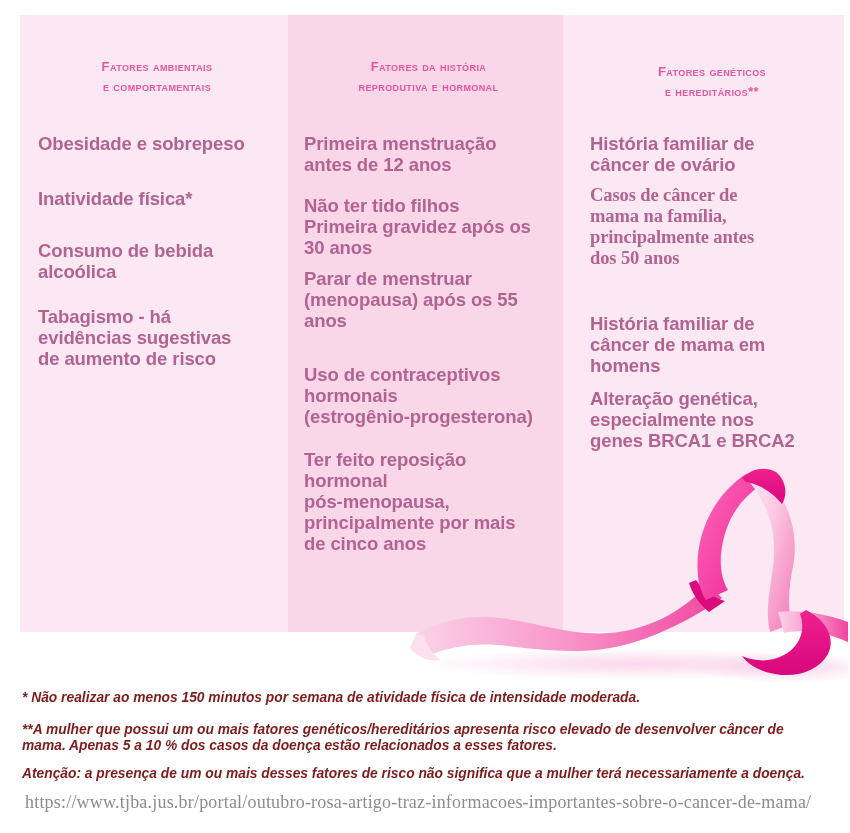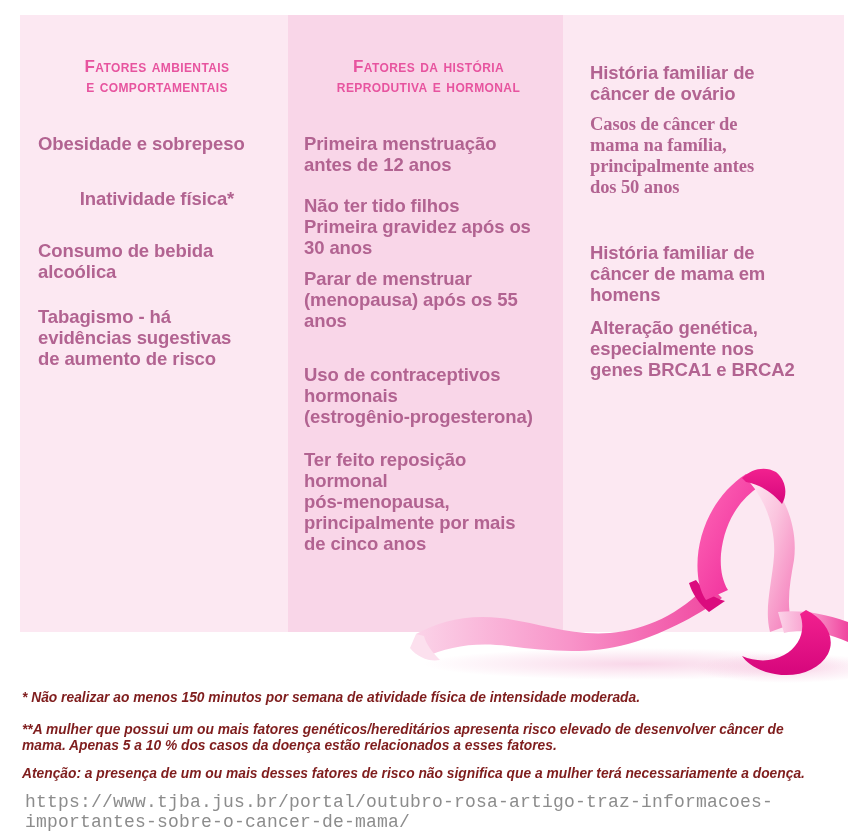--- a/index.html
+++ b/index.html
@@ -21,42 +21,42 @@
     display: flex;
     z-index: 1;
   }
   .col { height: 617px; }
   .col-a { width: 268px; background: #fce8f2; padding: 42px 12px 0 18px; }
   .col-b { width: 275px; background: #f9d6e8; padding: 42px 10px 0 16px; }
   .col-c { width: 281px; background: #fce8f2; padding: 47px 10px 0 27px; }
 
   .col h2 {
     margin: 0 0 36px;
-    font-size: 17px;
+    font-size: 13px;
     line-height: 20px;
     font-weight: 700;
     font-variant: small-caps;
     letter-spacing: 0.4px;
     color: #e7549f;
     text-align: center;
     white-space: pre-line;
   }
   .col-c h2 { margin-bottom: 31px; }
 
   .item {
     margin: 0 0 26px;
     font-size: 18.5px;
     line-height: 21px;
     font-weight: 700;
     color: #b26391;
     white-space: pre-line;
     letter-spacing: -0.1px;
   }
   .col-a .item:nth-of-type(1) { margin-bottom: 34px; }
-  .col-a .item:nth-of-type(2) { margin-bottom: 31px; text-align: center; }
+  .col-a .item:nth-of-type(2) { margin-bottom: 31px; }
   .col-a .item:nth-of-type(3) { margin-bottom: 24px; }
   .col-a .item:nth-of-type(4) { margin-bottom: 16px; }
   .col-b .item:nth-of-type(1) { margin-bottom: 20px; }
   .col-b .item:nth-of-type(2) { margin-bottom: 10px; }
   .col-b .item:nth-of-type(3) { margin-bottom: 33px; }
   .col-b .item:nth-of-type(4) { margin-bottom: 22px; }
   .col-c .item:nth-of-type(1) { margin-bottom: 10px; }
   .col-c .item:nth-of-type(2) { margin-bottom: 44px; font-family: Liberation Serif, serif; }
   .col-c .item:nth-of-type(3) { margin-bottom: 12px; }
 
@@ -86,21 +86,21 @@
   }
   .footnotes p { margin: 0 0 16px; }
   .footnotes p:nth-of-type(2) { margin-bottom: 12px; }
   .footnotes p:nth-of-type(3) { margin-bottom: 0; }
 
   .source {
     position: absolute;
     left: 25px;
     top: 792px;
     z-index: 2;
-    font-family: Liberation Mono, monospace;
+    font-family: Liberation Serif, serif;
     font-style: normal;
     font-weight: 400;
     font-size: 18px;
     letter-spacing: 0.2px;
     color: #8c8c8c;
     text-decoration: none;
     cursor: pointer;
   }
 </style>
 </head>
@@ -137,20 +137,22 @@
 hormonais
 (estrogênio-progesterona)</p>
       <p class="item">Ter feito reposição
 hormonal
 pós-menopausa,
 principalmente por mais
 de cinco anos</p>
     </section>
 
     <section class="col col-c">
+      <h2>Fatores genéticos
+e hereditários**</h2>
       <p class="item">História familiar de
 câncer de ovário</p>
       <p class="item">Casos de câncer de
 mama na família,
 principalmente antes
 dos 50 anos</p>
       <p class="item">História familiar de
 câncer de mama em
 homens</p>
       <p class="item">Alteração genética,

